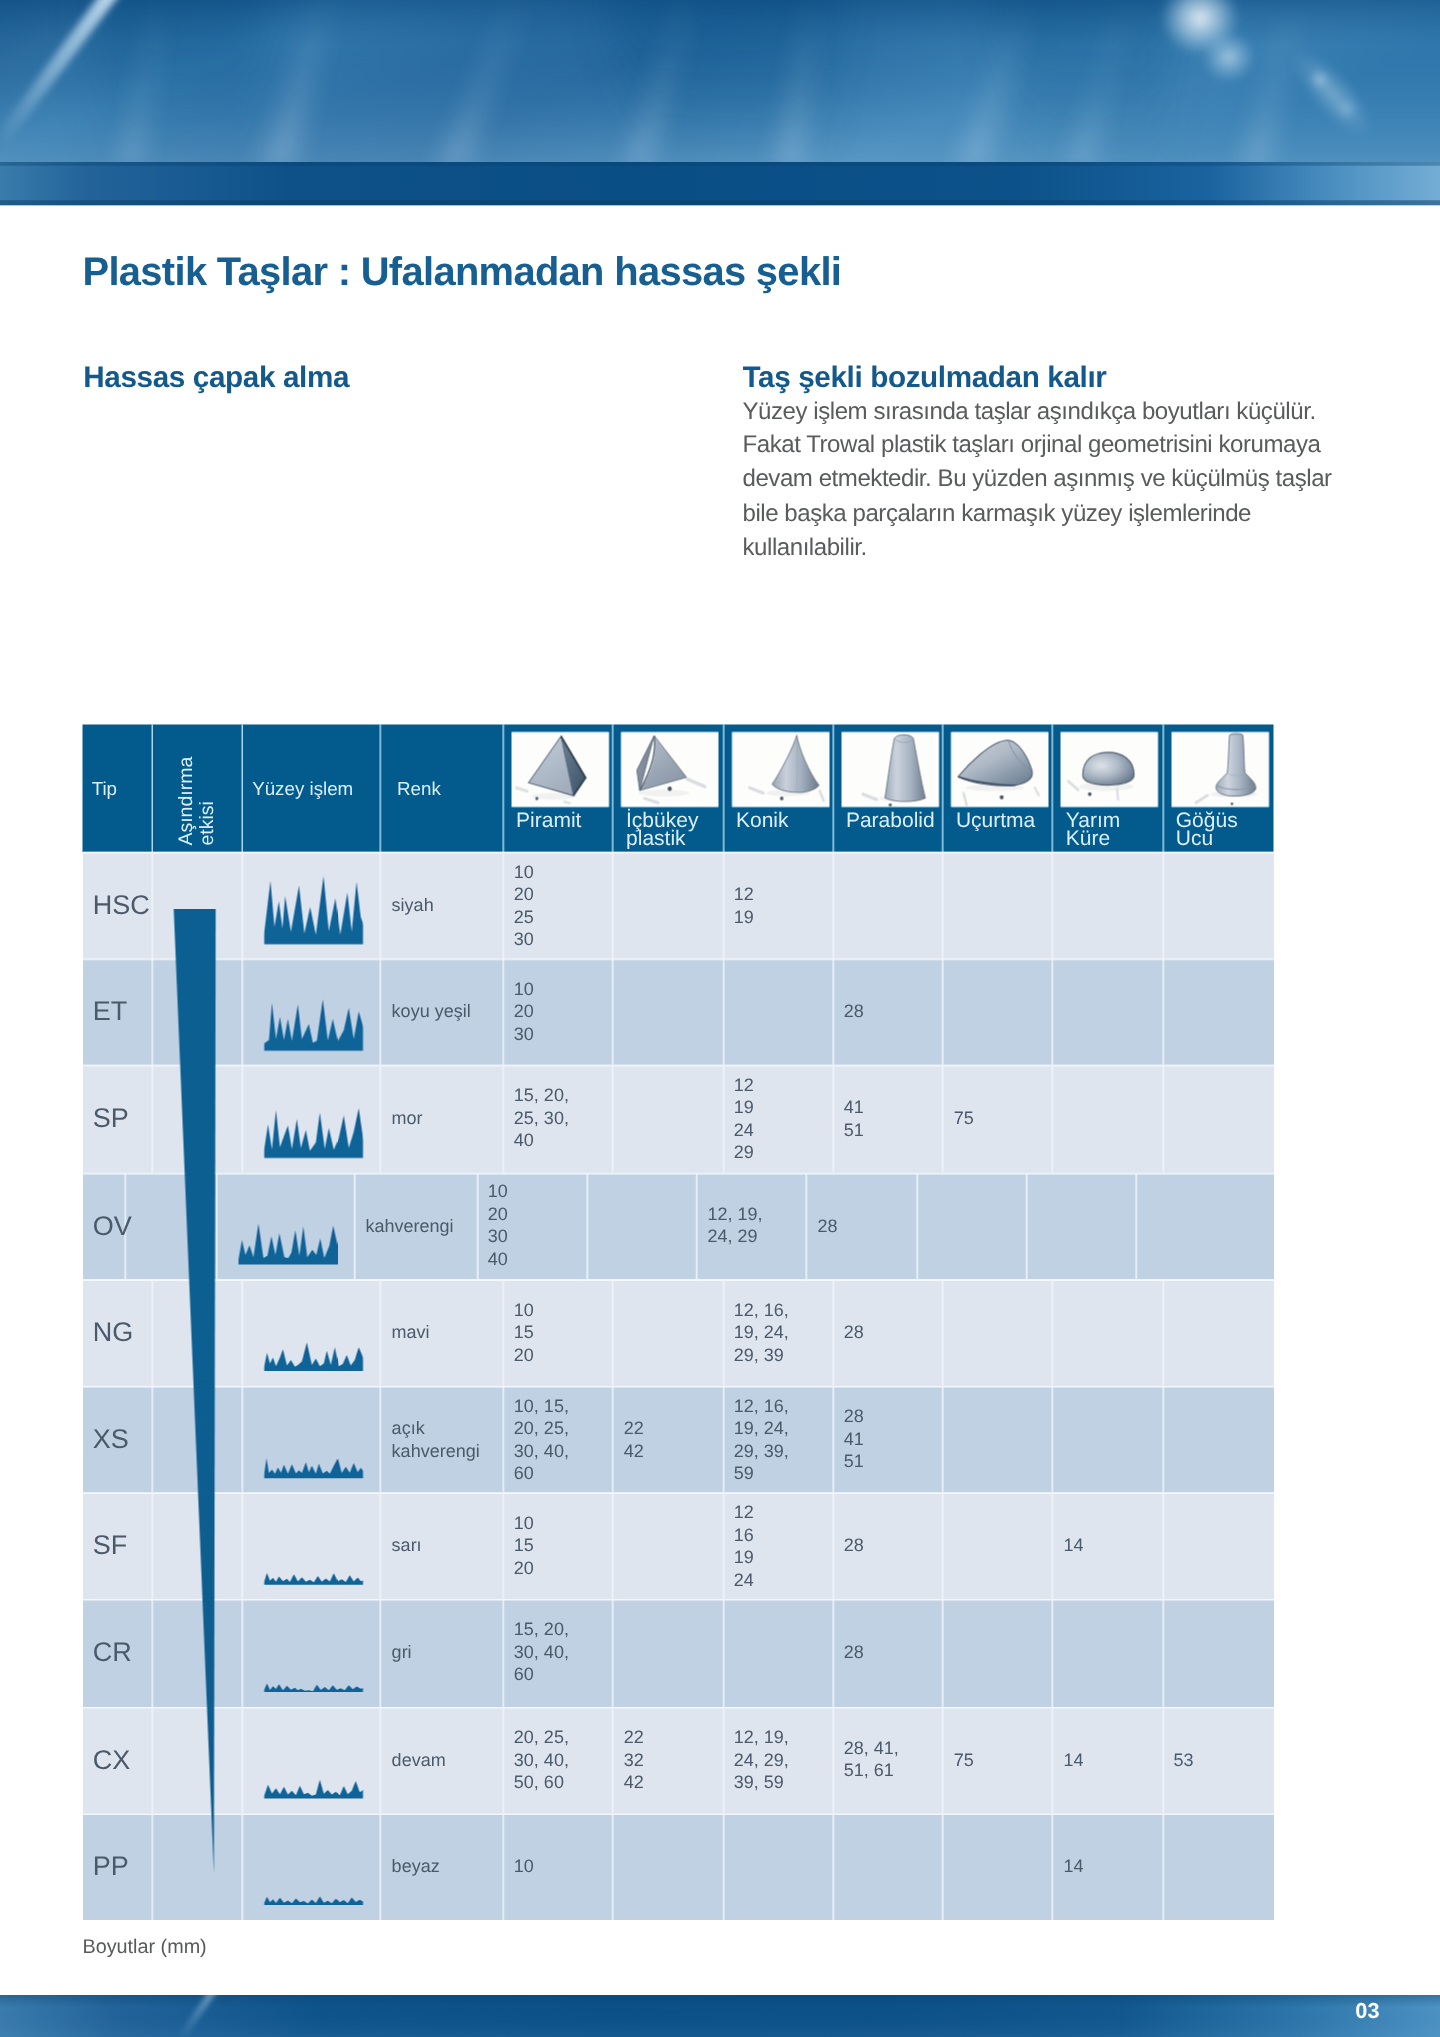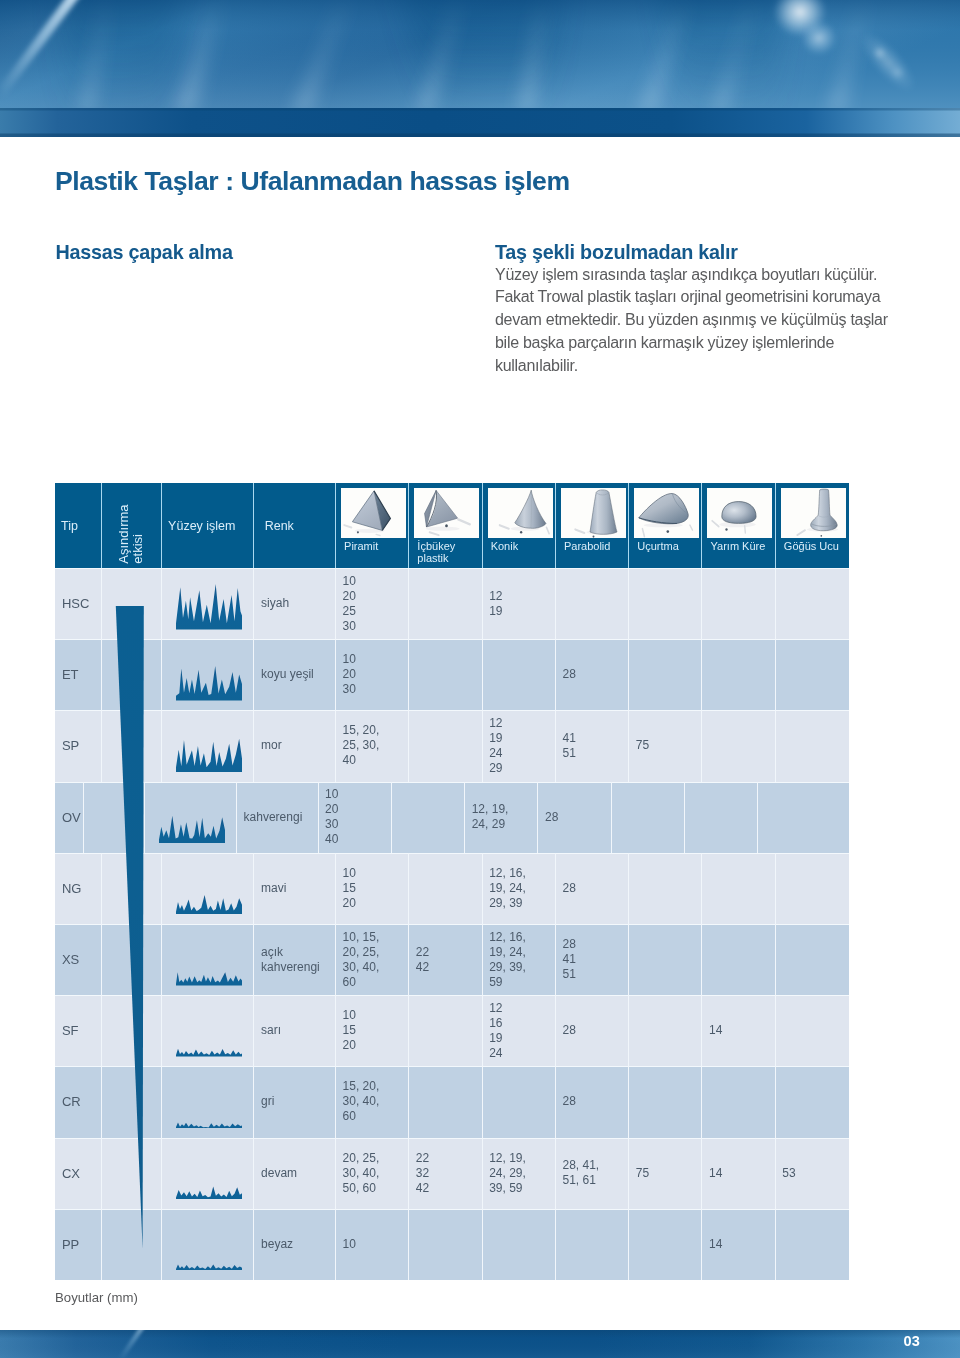--- a/index.html
+++ b/index.html
@@ -25,41 +25,41 @@
             letter-spacing:-0.25px;line-height:21px;}
   .body-text{font-size:16.05px;line-height:22.9px;color:#5a5b5d;margin:0;letter-spacing:-0.30px;
              white-space:pre;}
 
   
   #tbl{position:absolute;left:55px;top:483px;width:794px;z-index:1;}
   .thead{display:flex;height:85px;background:#025B8C;}
   .th{position:relative;box-sizing:border-box;border-right:1.6px solid #a9d8ef;
       color:#dbeefa;font-size:12.5px;}
   .th:last-child{border-right:none;}
-  .th-lbl{position:absolute;left:8.1px;top:58px;line-height:11.5px;font-size:11px;color:#dbeefa;}
+  .th-lbl{position:absolute;left:8.1px;top:58px;line-height:11.5px;font-size:14px;color:#dbeefa;}
   .th-mid{position:absolute;left:6.1px;top:50%;transform:translateY(-52%) translateZ(0);font-size:12.5px;}
   .th-mid.renk{left:10.2px;}
   .th-vert{position:absolute;left:0;top:85px;width:85px;height:60.5px;
            transform-origin:0 0;transform:rotate(-90deg) translateZ(0);
            white-space:pre;line-height:14px;font-size:13px;text-align:left;
            padding-left:4.3px;padding-top:14.5px;box-sizing:border-box;}
   .th-pic{position:absolute;left:5px;top:5px;width:65px;height:50px;background:#fdfdfb;
           overflow:hidden;}
   .th-pic svg{display:block;width:100%;height:100%;}
 
   .trow{display:flex;height:71.2px;position:relative;}
   .trow::before{content:"";position:absolute;left:0;top:0;width:794px;height:1.1px;background:#f3f8fc;}
   .trow:first-child::before{display:none;}
   .trow.odd{background:#dfe5ef;}
   .trow.even{background:#bfd1e3;}
   .td{position:relative;box-sizing:border-box;border-right:1.6px solid #f1f6fb;
       color:#4b5a6a;font-size:12px;display:flex;align-items:center;}
   .td:last-child{border-right:none;}
   .td .txt{padding-left:6.6px;line-height:15px;white-space:pre-line;}
-  .td.tip .txt{font-size:13px;padding-left:6.9px;}
+  .td.tip .txt{font-size:18px;padding-left:6.9px;}
 
   
   #wedge{position:absolute;left:0;top:0;width:794px;height:712px;pointer-events:none;z-index:5;}
 
   
   .zz{position:absolute;left:14px;right:11px;bottom:9.5px;height:45.5px;}
   .zz svg{display:block;width:100%;height:100%;}
 
   
   #footnote{position:absolute;left:55px;top:1290px;font-size:13.2px;color:#58595B;}
@@ -171,21 +171,21 @@
         <ellipse cx="888" cy="50" rx="6" ry="7" fill="url(#flare1)" filter="url(#blurB)"></ellipse>
         <ellipse cx="888" cy="76" rx="7" ry="8" fill="url(#flare2)" filter="url(#blurB)"></ellipse>
       </g>
 
       <rect x="0" y="108" width="960" height="29" fill="url(#bandG)"></rect>
       <rect x="0" y="108" width="960" height="2.5" fill="#0a3e69" opacity="0.35"></rect>
       <rect x="0" y="133.5" width="960" height="3.5" fill="#0a3c66" opacity="0.5"></rect>
     </svg>
   </div>
 
-  <div id="title">Plastik Taşlar : Ufalanmadan hassas işlem</div>
+  <div id="title">Plastik Taşlar : Ufalanmadan hassas şekli</div>
 
   <div class="col" id="col-left">
     <div class="sub-head">Hassas çapak alma</div>
   </div>
 
   <div class="col" id="col-right">
     <div class="sub-head">Taş şekli bozulmadan kalır</div>
     <p class="body-text">Yüzey işlem sırasında taşlar aşındıkça boyutları küçülür.
 Fakat Trowal plastik taşları orjinal geometrisini korumaya
 devam etmektedir. Bu yüzden aşınmış ve küçülmüş taşlar

